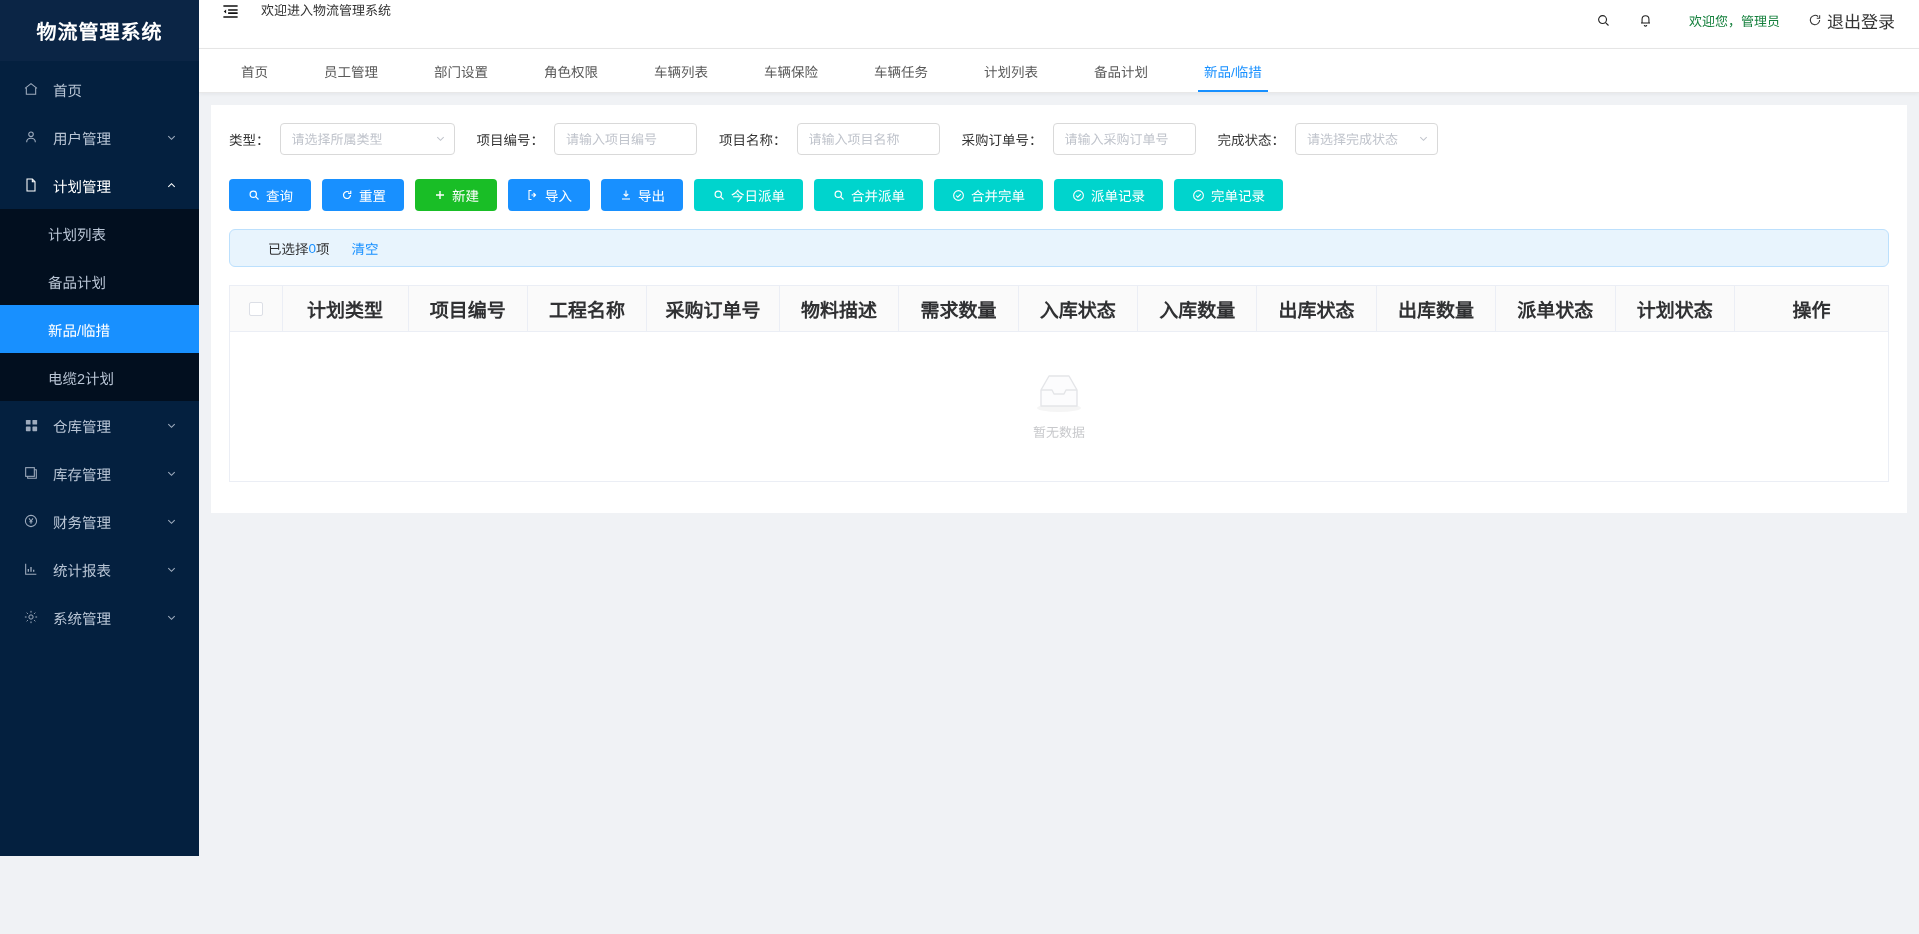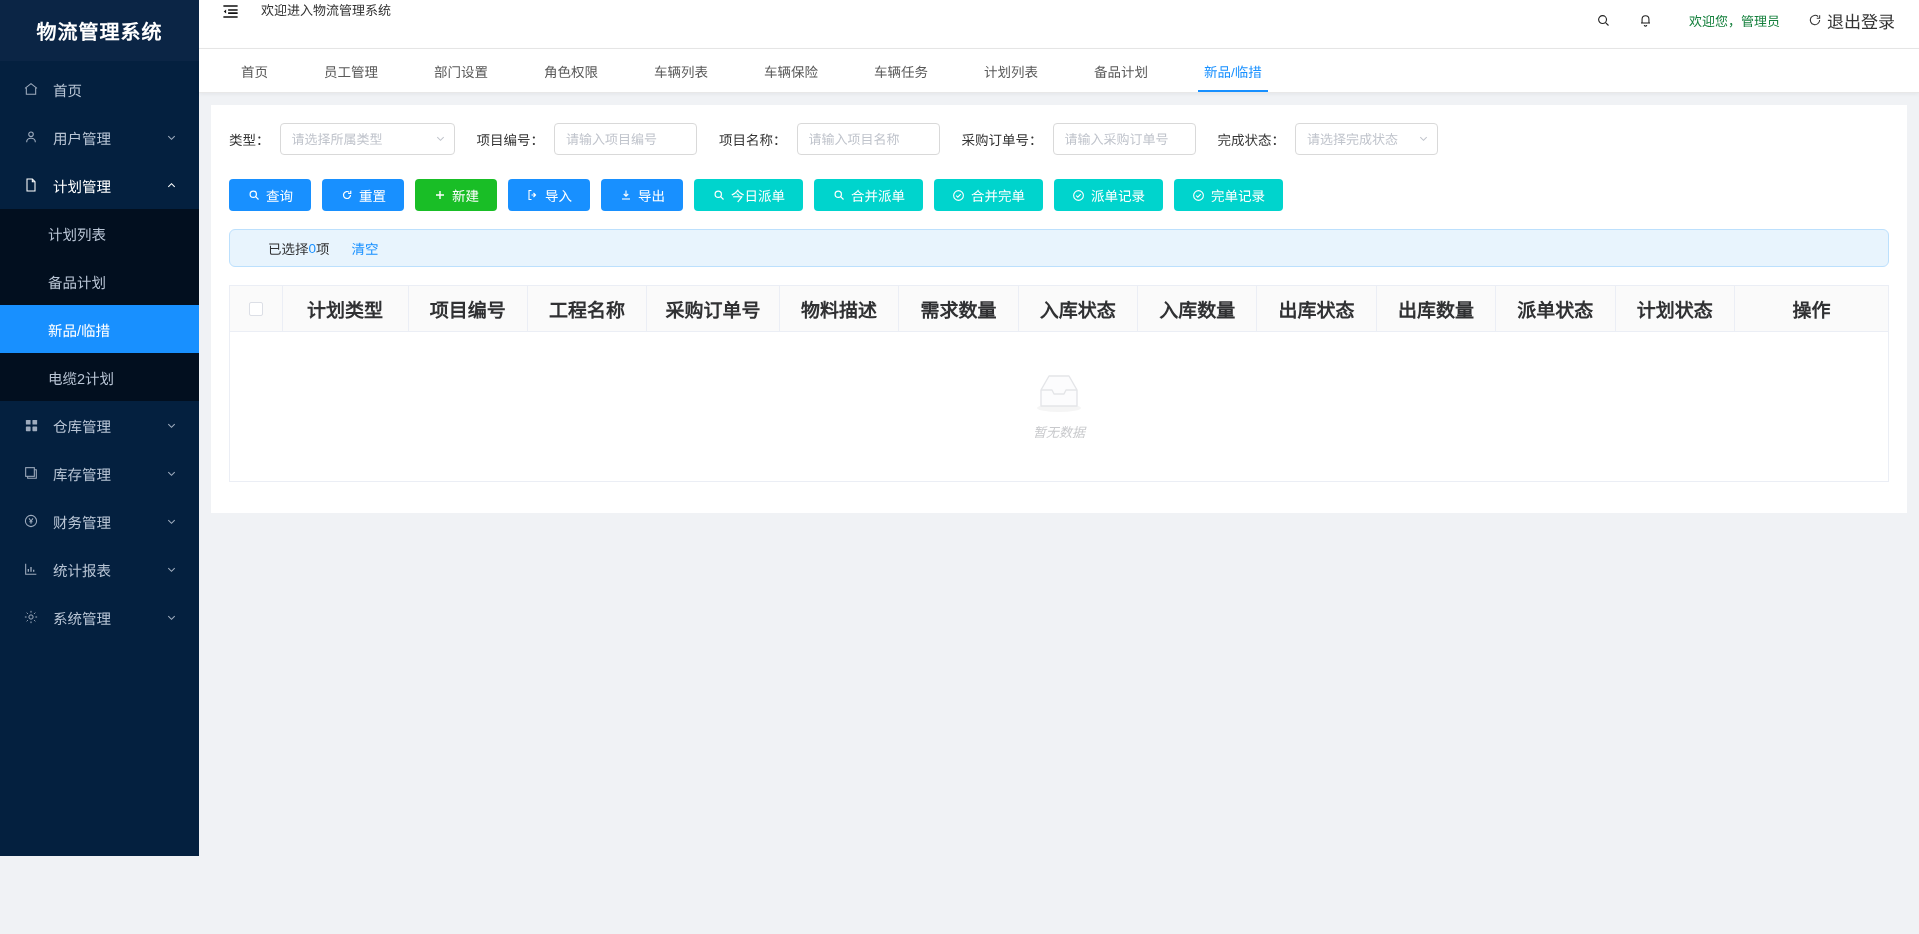--- a/index.html
+++ b/index.html
@@ -309,21 +309,20 @@
     height: 150px;
     border-bottom: 1px solid #ebeef5;
     text-align: center;
     vertical-align: middle;
   }
   .empty-box { display: inline-flex; flex-direction: column; align-items: center; }
   .empty-label {
     font-size: 13px;
     color: #c8c9cc;
     margin-top: 4px;
-    font-style: italic;
   }
 </style>
 </head>
 <body>
 
 <div id="sidebar">
   <div id="brand">物流管理系统</div>
 
   <div class="menu">
 

